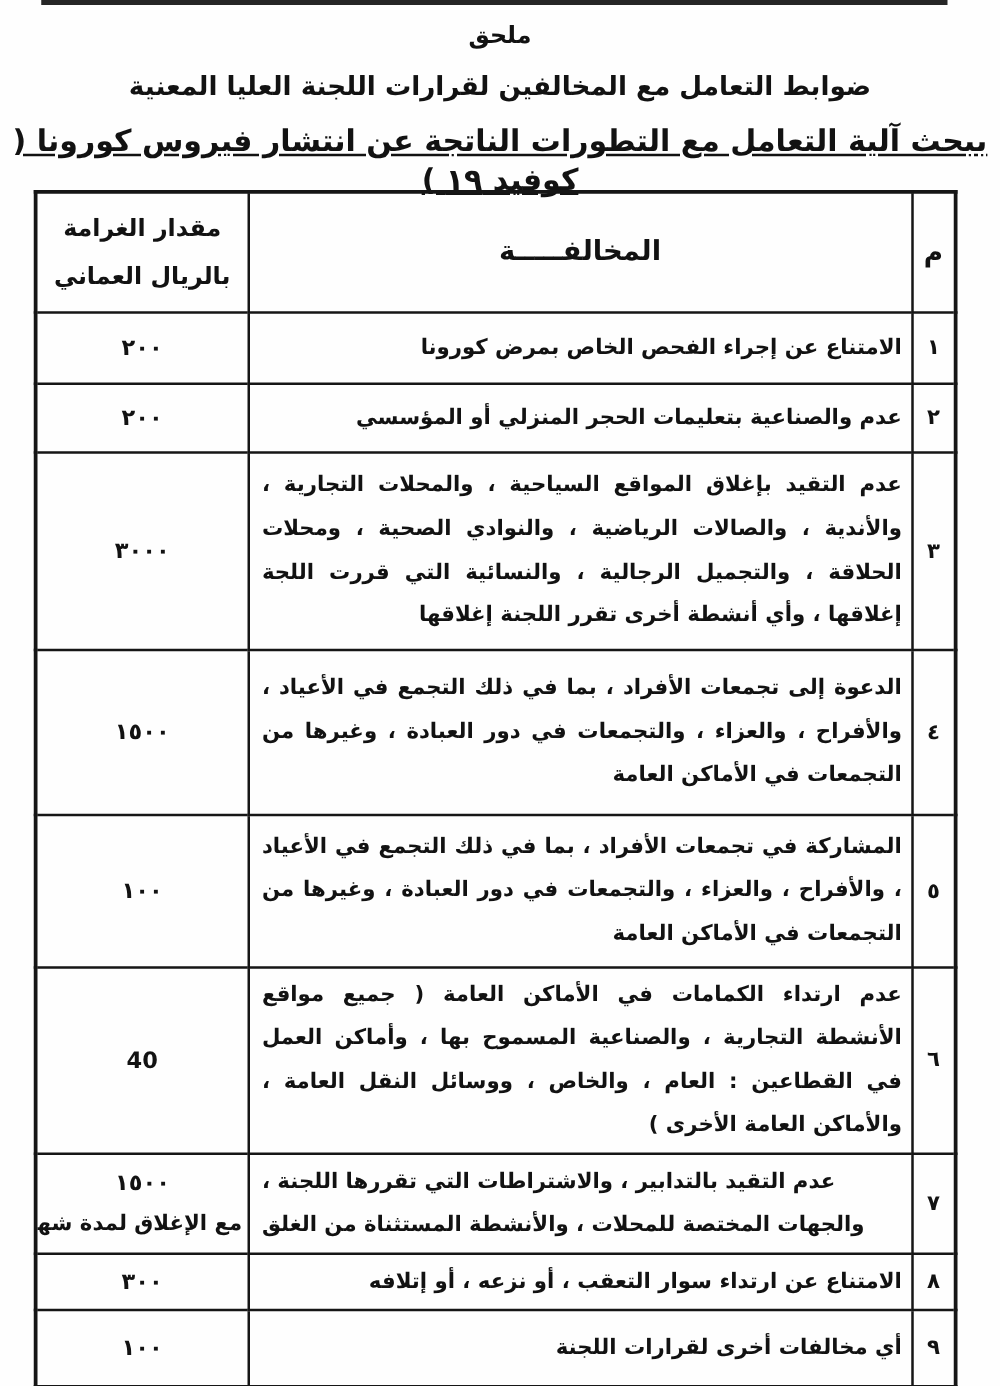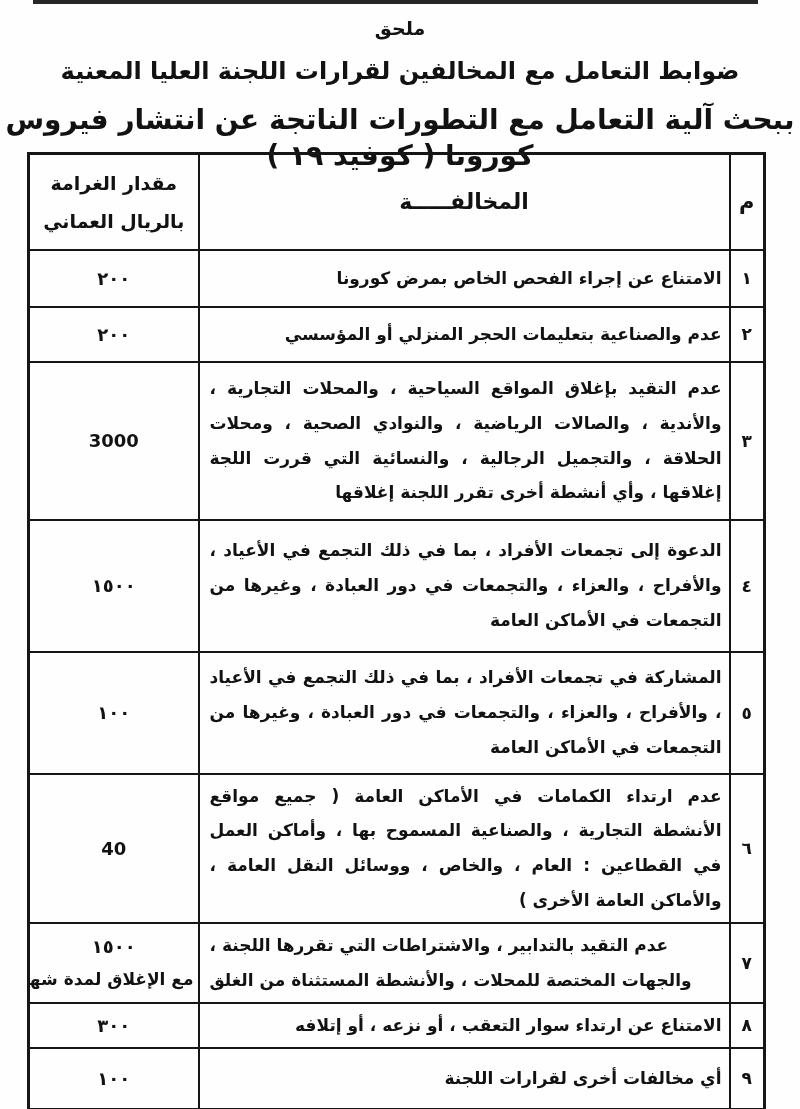--- a/index.html
+++ b/index.html
@@ -28,22 +28,22 @@
   .titles {
     position: absolute;
     top: 16px;
     left: 0;
     right: 0;
     text-align: center;
     direction: rtl;
     font-weight: bold;
   }
   .title-main   { font-size: 19px; line-height: 1.3; margin-bottom: 15px; }
-  .title-sub1   { font-size: 24px; line-height: 1.3; margin-bottom: 15px; }
-  .title-sub2   { font-size: 28px; line-height: 1.3; }
+  .title-sub1   { font-size: 21px; line-height: 1.3; margin-bottom: 15px; }
+  .title-sub2   { font-size: 24px; line-height: 1.3; text-decoration: underline; }
 
   table.fines {
     position: absolute;
     top: 152px;
     left: 27px;
     width: 736px;
     border-collapse: collapse;
     direction: rtl;
     table-layout: fixed;
   }
@@ -116,21 +116,21 @@
         <td class="fine">٢٠٠</td>
       </tr>
       <tr style="height:55px;">
         <td class="num">٢</td>
         <td class="violation single">عدم والصناعية بتعليمات الحجر المنزلي أو المؤسسي</td>
         <td class="fine">٢٠٠</td>
       </tr>
       <tr style="height:158px;">
         <td class="num">٣</td>
         <td class="violation">عدم التقيد بإغلاق المواقع السياحية ، والمحلات التجارية ، والأندية ، والصالات الرياضية ، والنوادي الصحية ، ومحلات الحلاقة ، والتجميل الرجالية ، والنسائية التي قررت اللجة إغلاقها ، وأي أنشطة أخرى تقرر اللجنة إغلاقها</td>
-        <td class="fine">3000</td>
+        <td class="fine">٣٠٠٠</td>
       </tr>
       <tr style="height:132px;">
         <td class="num">٤</td>
         <td class="violation">الدعوة إلى تجمعات الأفراد ، بما في ذلك التجمع في الأعياد ، والأفراح ، والعزاء ، والتجمعات في دور العبادة ، وغيرها من التجمعات في الأماكن العامة</td>
         <td class="fine">١٥٠٠</td>
       </tr>
       <tr style="height:122px;">
         <td class="num">٥</td>
         <td class="violation">المشاركة في تجمعات الأفراد ، بما في ذلك التجمع في الأعياد ، والأفراح ، والعزاء ، والتجمعات في دور العبادة ، وغيرها من التجمعات في الأماكن العامة</td>
         <td class="fine">١٠٠</td>

